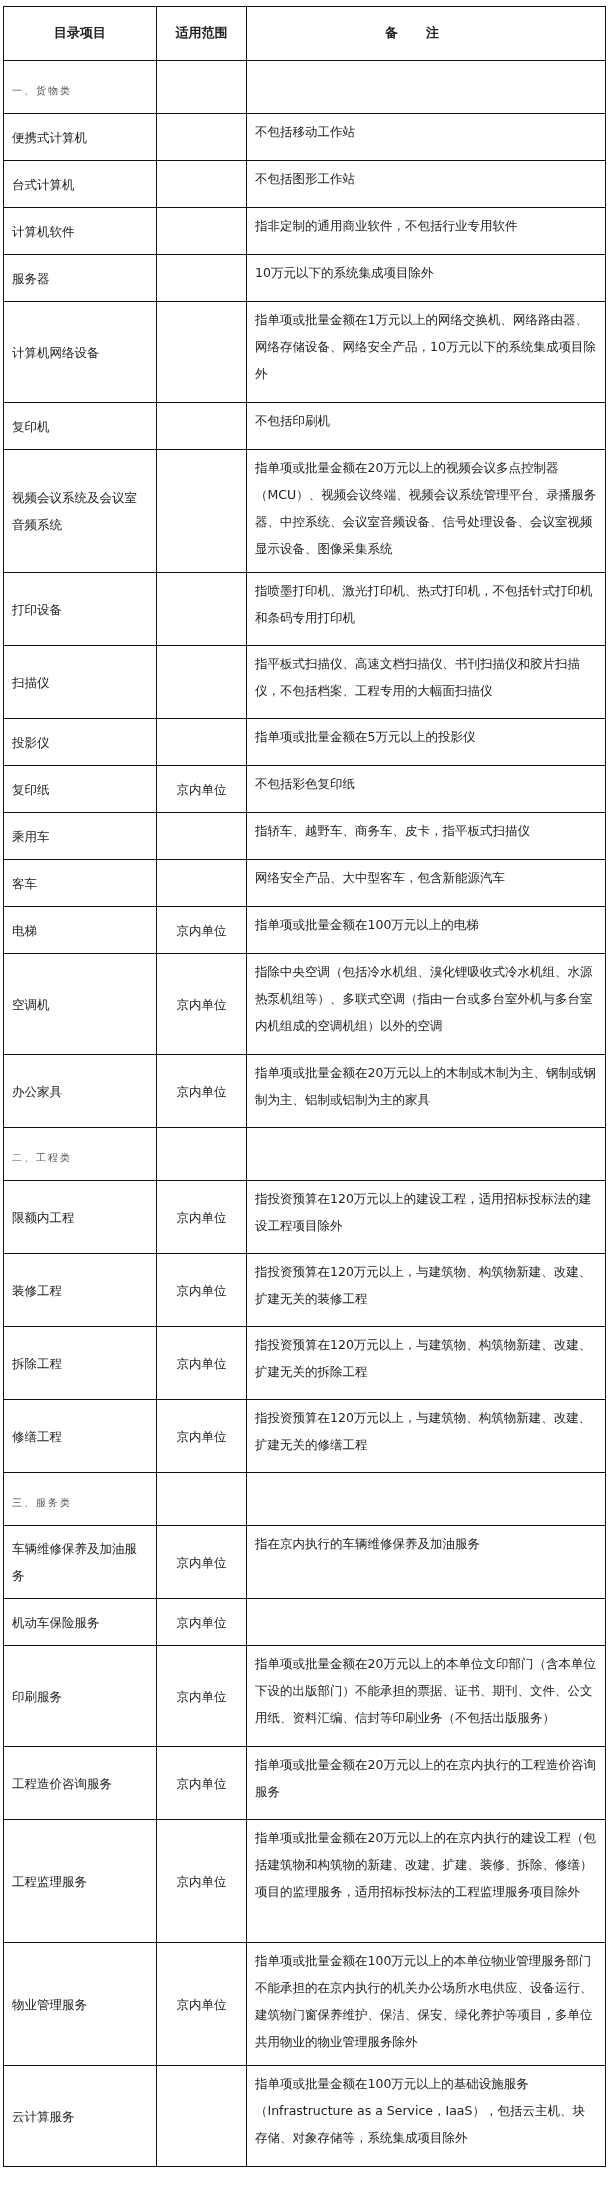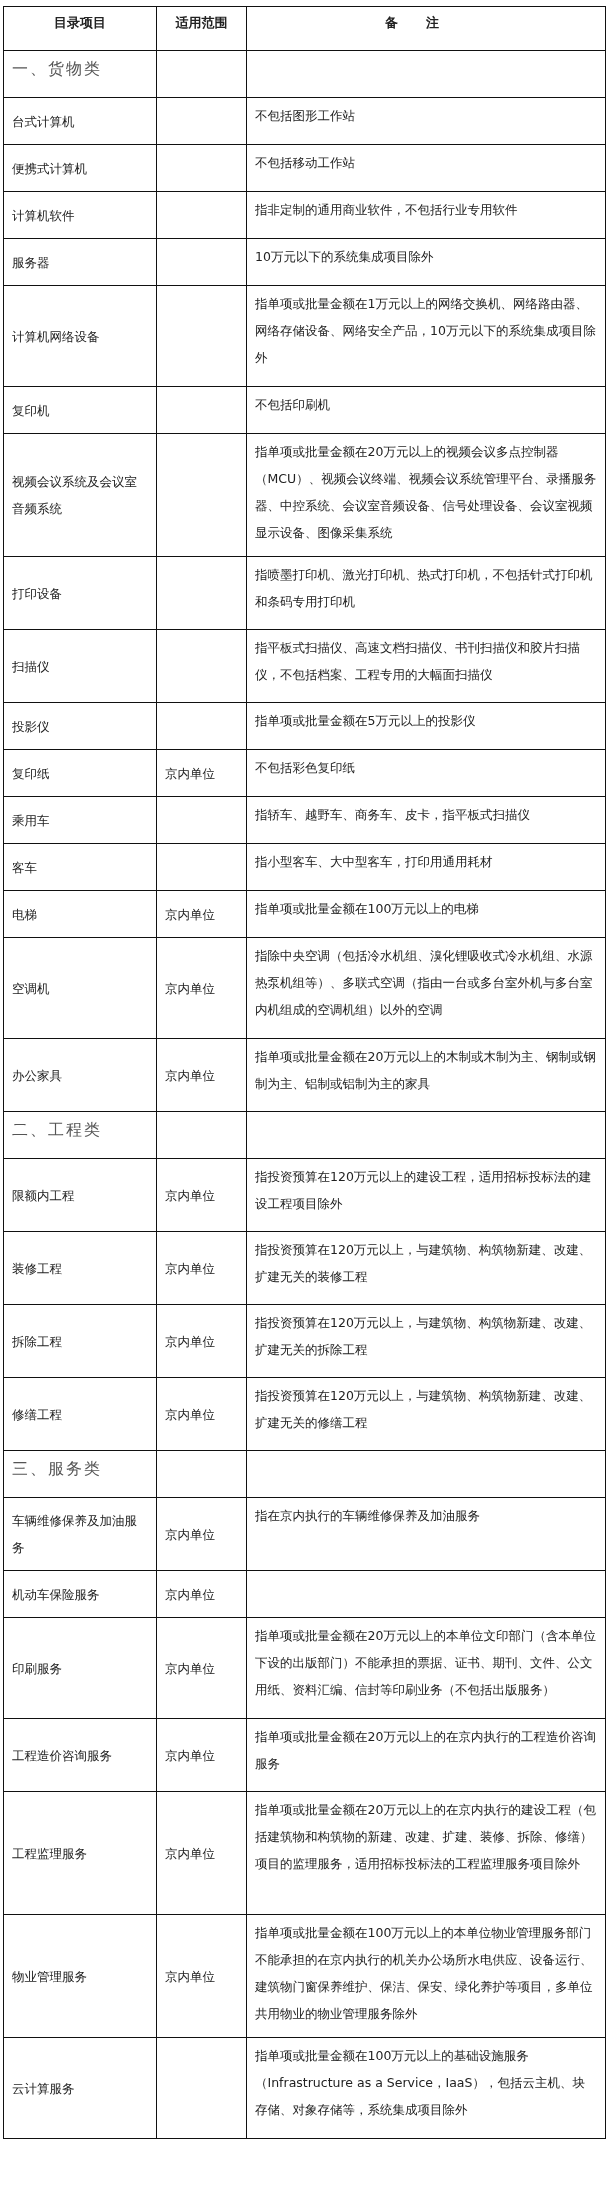--- a/index.html
+++ b/index.html
@@ -3,24 +3,24 @@
 <meta charset="utf-8">
 <style>
   html, body { margin: 0; padding: 0; background: #ffffff; }
   body { width: 611px; height: 2189px; overflow: hidden; font-family: "DejaVu Sans", "Liberation Sans", sans-serif; color: #222; }
   .wrap { position: absolute; left: 3px; top: 6px; width: 602px; }
   table { border-collapse: collapse; width: 602px; table-layout: fixed; }
   col.c1 { width: 153px; }
   col.c2 { width: 90px; }
   col.c3 { width: 359px; }
   td, th { border: 1.5px solid #111; padding: 0 8px; vertical-align: middle; font-size: 12.5px; line-height: 27px; font-weight: normal; }
-  th { height: 41px; font-weight: bold; font-size: 13px; text-align: center; vertical-align: top; padding-top: 2px; }
-  td.scope { text-align: left; }
+  th { height: 41px; font-weight: bold; font-size: 13px; text-align: center; vertical-align: top; padding-top: 12px; }
+  td.scope { text-align: center; }
   td.note { vertical-align: top; padding-top: 4px; padding-bottom: 6px; }
-  td.cat { color: #555; font-family: Liberation Mono, monospace; font-size: 16px; letter-spacing: 2px; vertical-align: top; padding-top: 6px; }
+  td.cat { color: #555; font-family: Liberation Serif, serif; font-size: 10px; letter-spacing: 2px; vertical-align: top; padding-top: 16px; }
   tr.h1 td { height: 36px; }
   tr.h2 td { height: 62px; }
   tr.h3 td { height: 90px; }
   tr.h4 td { height: 112px; }
   .hdr-note-gap { letter-spacing: 28px; }
 </style>
 </head>
 <body>
 
 <div class="wrap">
@@ -37,28 +37,28 @@
         <th class="hdr-note-gap">备注</th>
       </tr>
     </thead>
     <tbody id="rows">
         <tr class="h1">
           <td class="cat">一、货物类</td>
           <td class="scope"></td>
           <td class="note"></td>
         </tr>
         <tr class="h1">
+          <td class="item">便携式计算机</td>
+          <td class="scope"></td>
+          <td class="note">不包括移动工作站</td>
+        </tr>
+        <tr class="h1">
           <td class="item">台式计算机</td>
           <td class="scope"></td>
           <td class="note">不包括图形工作站</td>
-        </tr>
-        <tr class="h1">
-          <td class="item">便携式计算机</td>
-          <td class="scope"></td>
-          <td class="note">不包括移动工作站</td>
         </tr>
         <tr class="h1">
           <td class="item">计算机软件</td>
           <td class="scope"></td>
           <td class="note">指非定制的通用商业软件，不包括行业专用软件</td>
         </tr>
         <tr class="h1">
           <td class="item">服务器</td>
           <td class="scope"></td>
           <td class="note">10万元以下的系统集成项目除外</td>
@@ -99,21 +99,21 @@
           <td class="note">不包括彩色复印纸</td>
         </tr>
         <tr class="h1">
           <td class="item">乘用车</td>
           <td class="scope"></td>
           <td class="note">指轿车、越野车、商务车、皮卡，指平板式扫描仪</td>
         </tr>
         <tr class="h1">
           <td class="item">客车</td>
           <td class="scope"></td>
-          <td class="note">指小型客车、大中型客车，打印用通用耗材</td>
+          <td class="note">网络安全产品、大中型客车，包含新能源汽车</td>
         </tr>
         <tr class="h1">
           <td class="item">电梯</td>
           <td class="scope">京内单位</td>
           <td class="note">指单项或批量金额在100万元以上的电梯</td>
         </tr>
         <tr class="h3">
           <td class="item">空调机</td>
           <td class="scope">京内单位</td>
           <td class="note">指除中央空调（包括冷水机组、溴化锂吸收式冷水机组、水源热泵机组等）、多联式空调（指由一台或多台室外机与多台室内机组成的空调机组）以外的空调</td>

